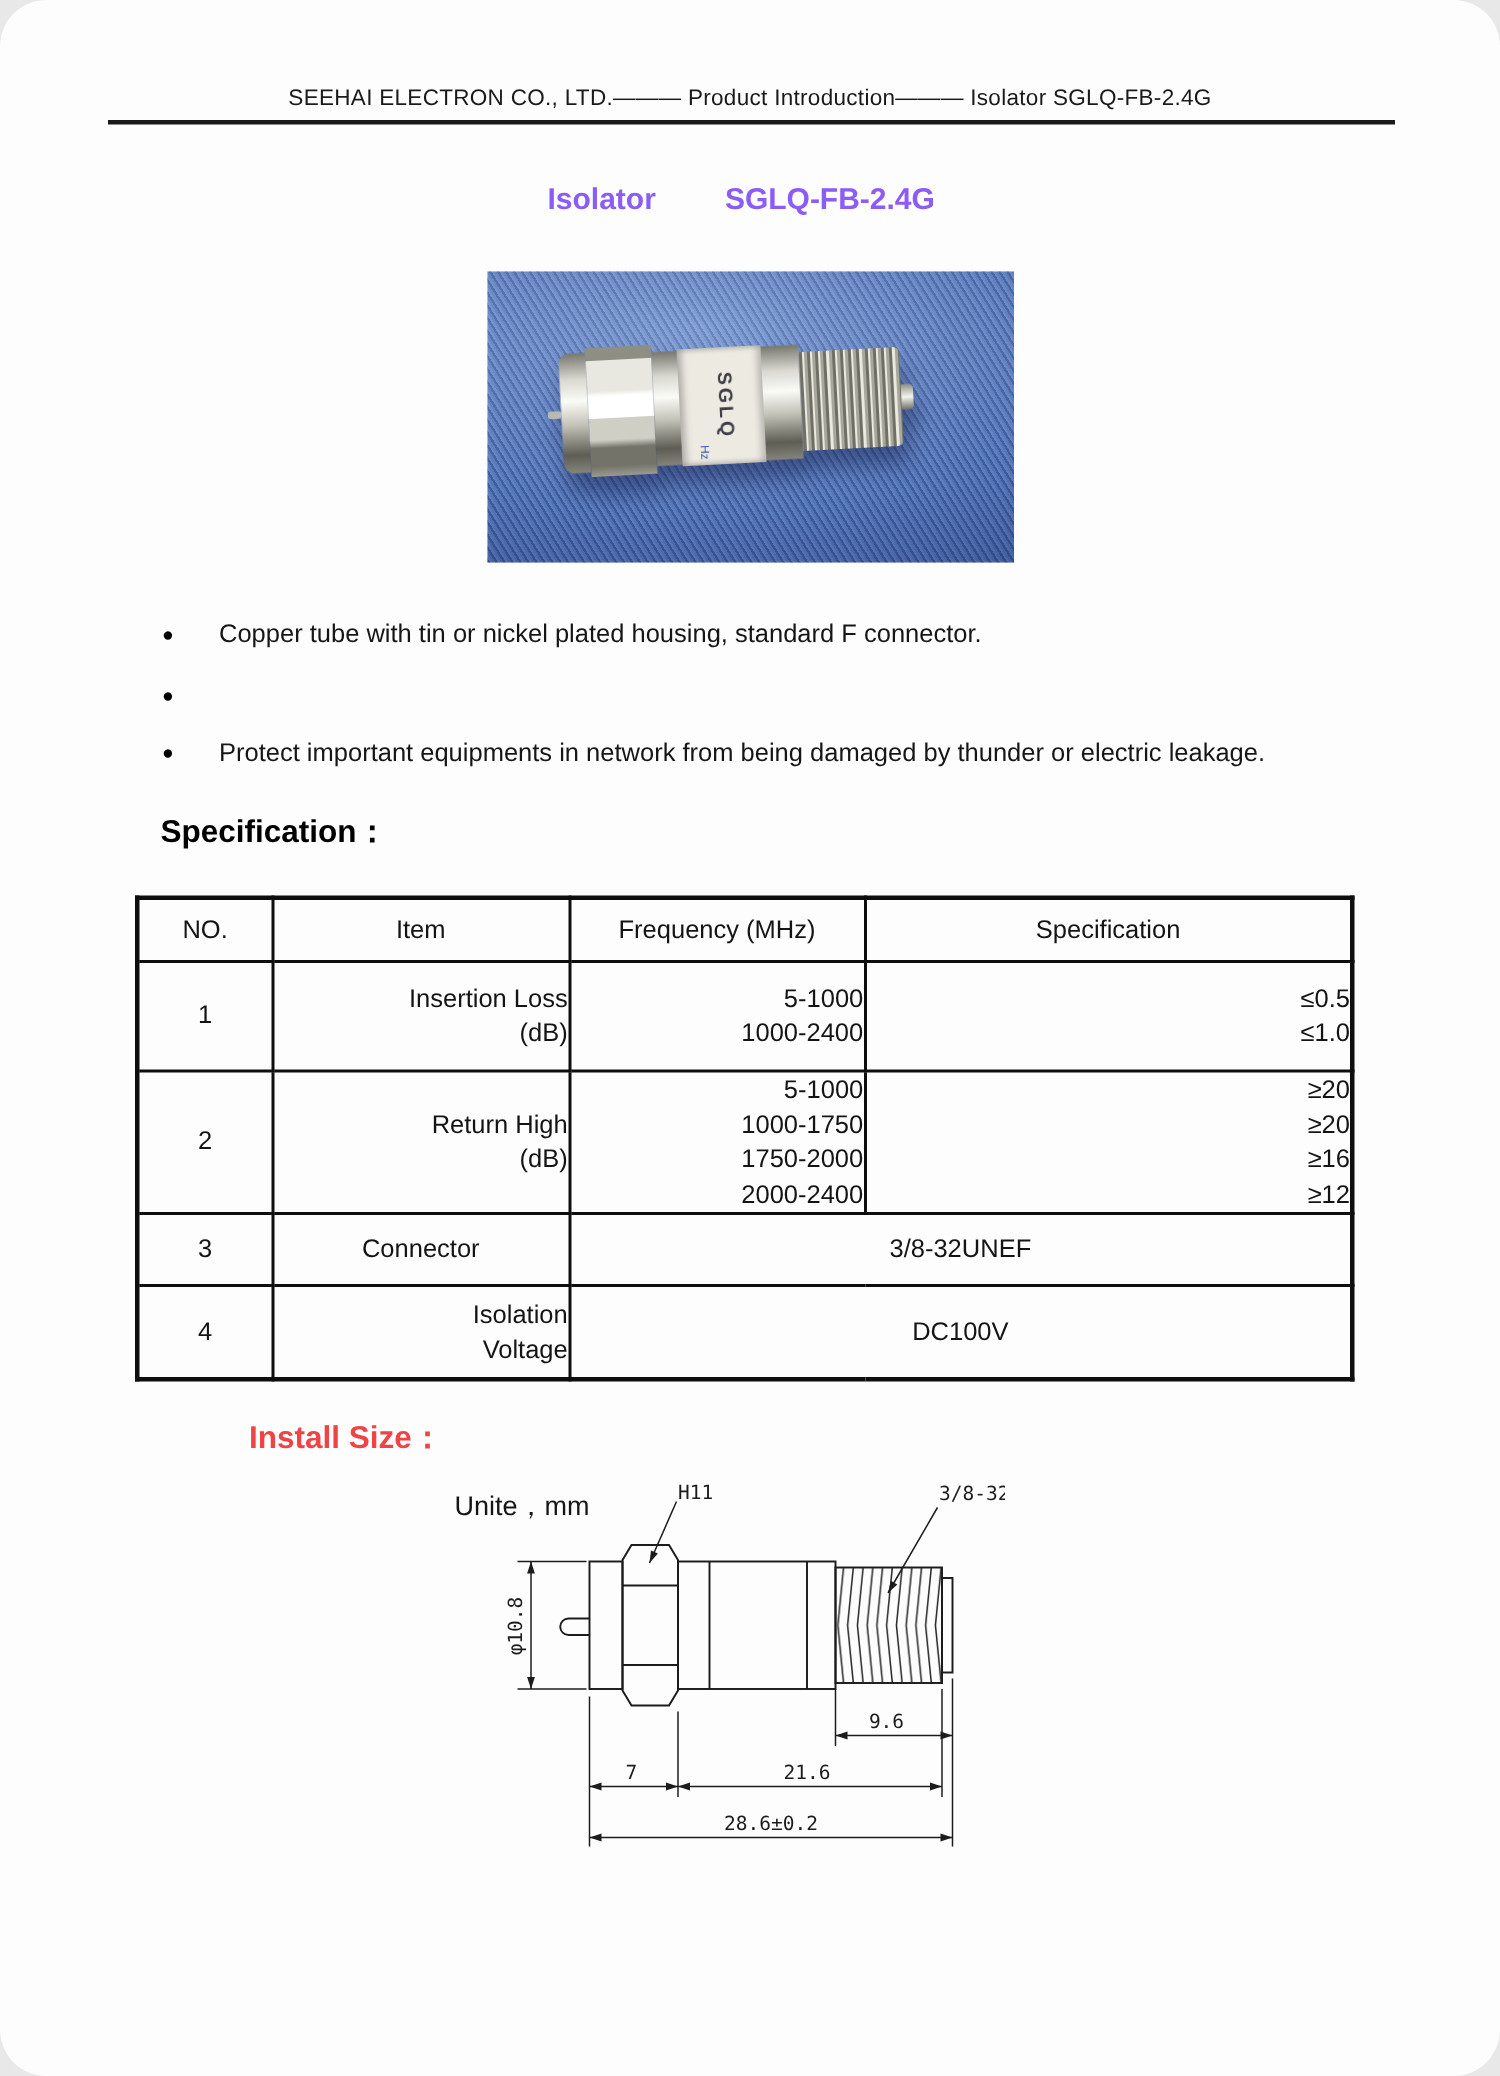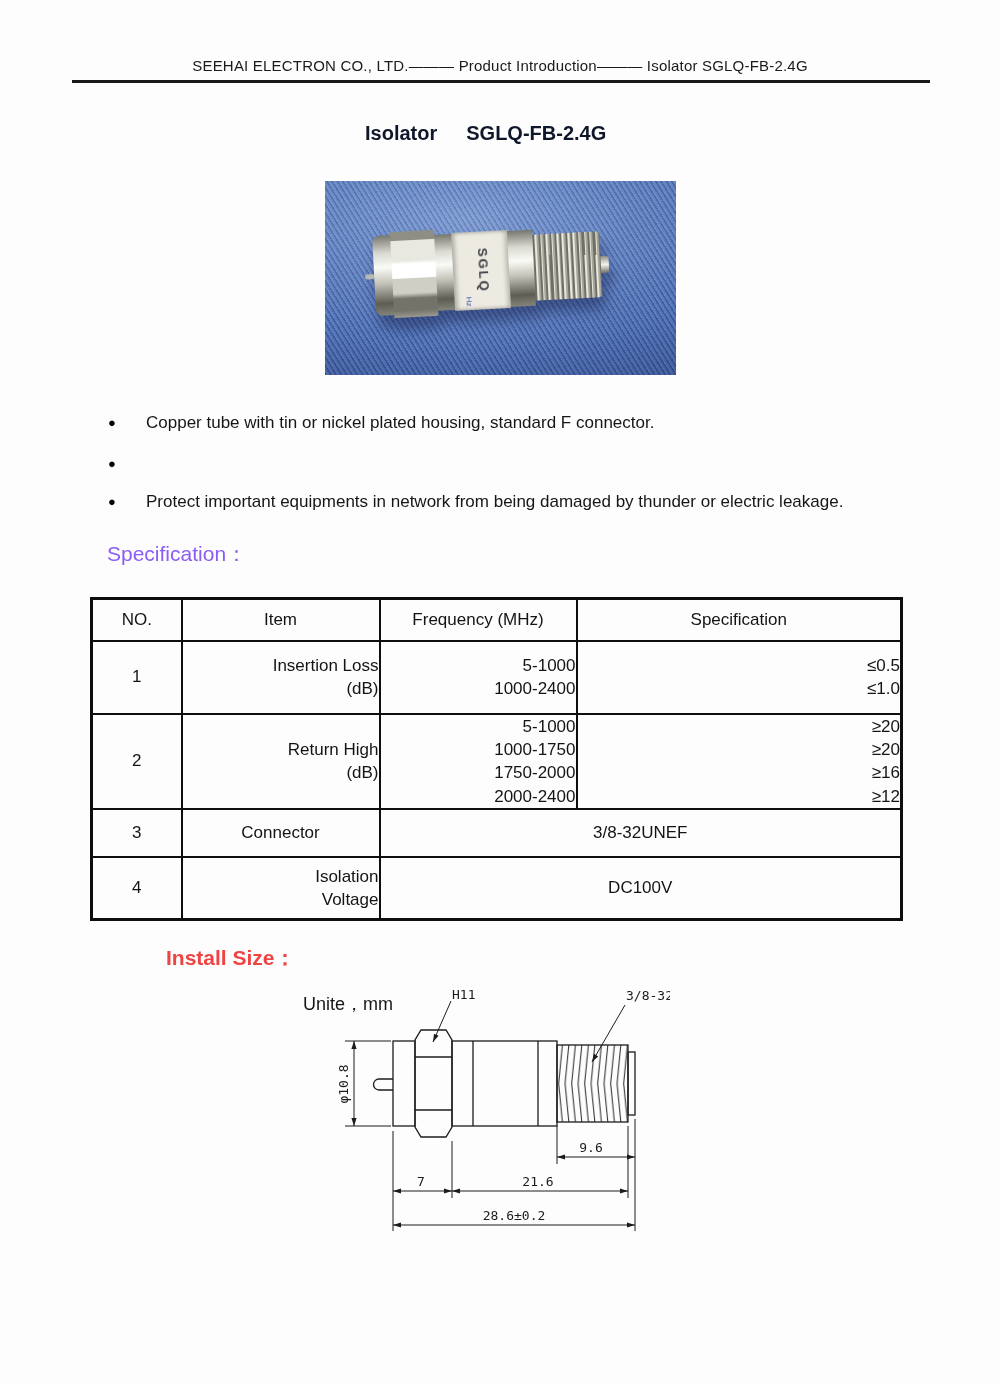--- a/index.html
+++ b/index.html
@@ -5,36 +5,37 @@
   * { margin: 0; padding: 0; box-sizing: border-box; }
   html, body { background: #e8e8e8; }
   .page {
     position: relative;
     width: 1000px; height: 1384px;
     margin: 0 auto;
     background: #fdfdfd;
     font-family: "Liberation Sans", "DejaVu Sans", sans-serif;
     color: #111;
     overflow: hidden;
+    border-radius: 31px;
   }
   
   .hdr-text {
     position: absolute; top: 57px; left: 0; width: 100%;
     text-align: center; font-size: 15px; color: #1a1a1a;
     letter-spacing: 0.2px;
   }
   .hdr-rule {
     position: absolute; top: 80px; left: 72px; width: 858px; height: 3px;
     background: #1a1a1a;
   }
   
   .title {
     position: absolute; top: 122px; left: 365px;
-    display: flex; gap: 29px;
-    font-size: 20px; font-weight: bold; color: #0f172a;
+    display: flex; gap: 46px;
+    font-size: 20px; font-weight: bold; color: #8b5cf6;
   }
   
   .photo {
     position: absolute; top: 181px; left: 325px; width: 351px; height: 194px;
     background:
       radial-gradient(ellipse 120% 90% at 40% 20%, rgba(255,255,255,0.22), rgba(0,0,40,0.10) 70%, rgba(0,0,50,0.28)),
       repeating-linear-gradient(58deg,
         rgba(20,35,90,0.30) 0 1.5px,
         rgba(200,220,255,0.12) 1.5px 3px,
         rgba(0,0,0,0) 3px 4.5px),
@@ -75,21 +76,21 @@
     border-radius: 0 4px 4px 0;
   }
   .tip { width: 8px; height: 17px; background: linear-gradient(180deg,#8f8f86,#f4f4ee,#6f6f66); border-radius: 0 3px 3px 0; }
   
   .features { position: absolute; top: 413px; left: 108px; width: 800px; list-style: none; }
   .features li { display: flex; margin-bottom: 21px; font-size: 17px; color: #161616; }
   .bullet { width: 38px; font-size: 13px; padding-top: 2px; color: #000; }
   
   .spec-heading {
     position: absolute; top: 540px; left: 107px;
-    font-size: 21px; font-weight: normal; color: #8b5cf6;
+    font-size: 21px; font-weight: bold; color: #000000;
   }
   .install-heading {
     position: absolute; top: 944px; left: 122px;
     font-size: 21px; font-weight: bold; color: #ef4444; margin-left: 44px;
   }
   .install-unit {
     position: absolute; top: 948px; left: 303px;
     font-size: 18px; color: #161616; margin-top: 44px;
   }
   

